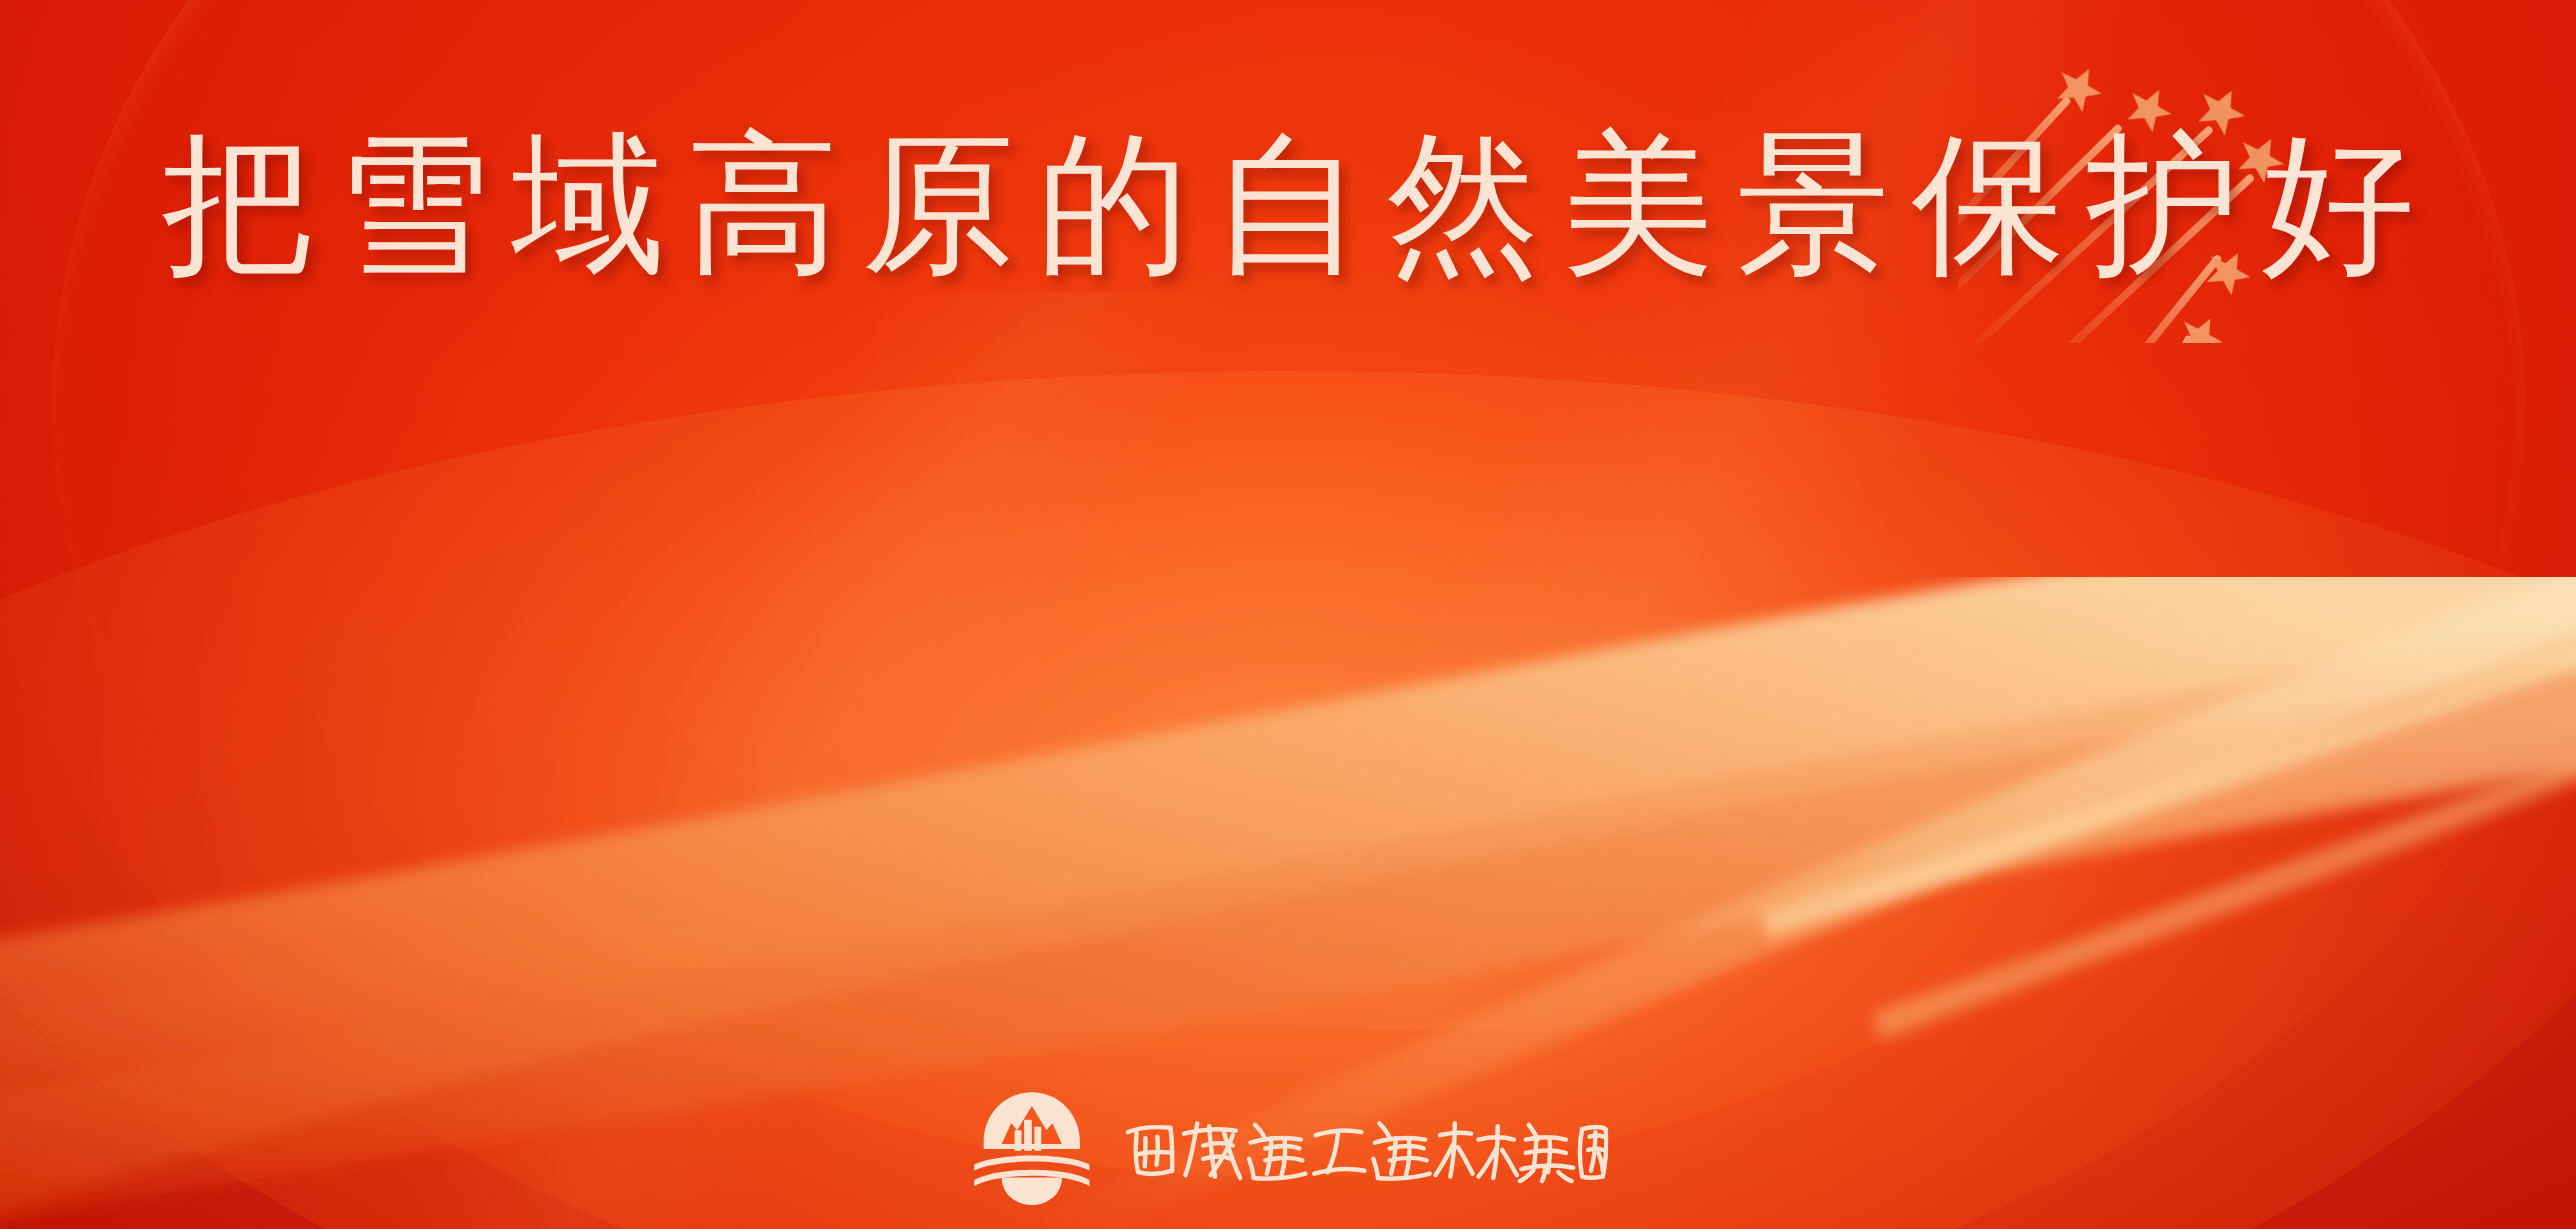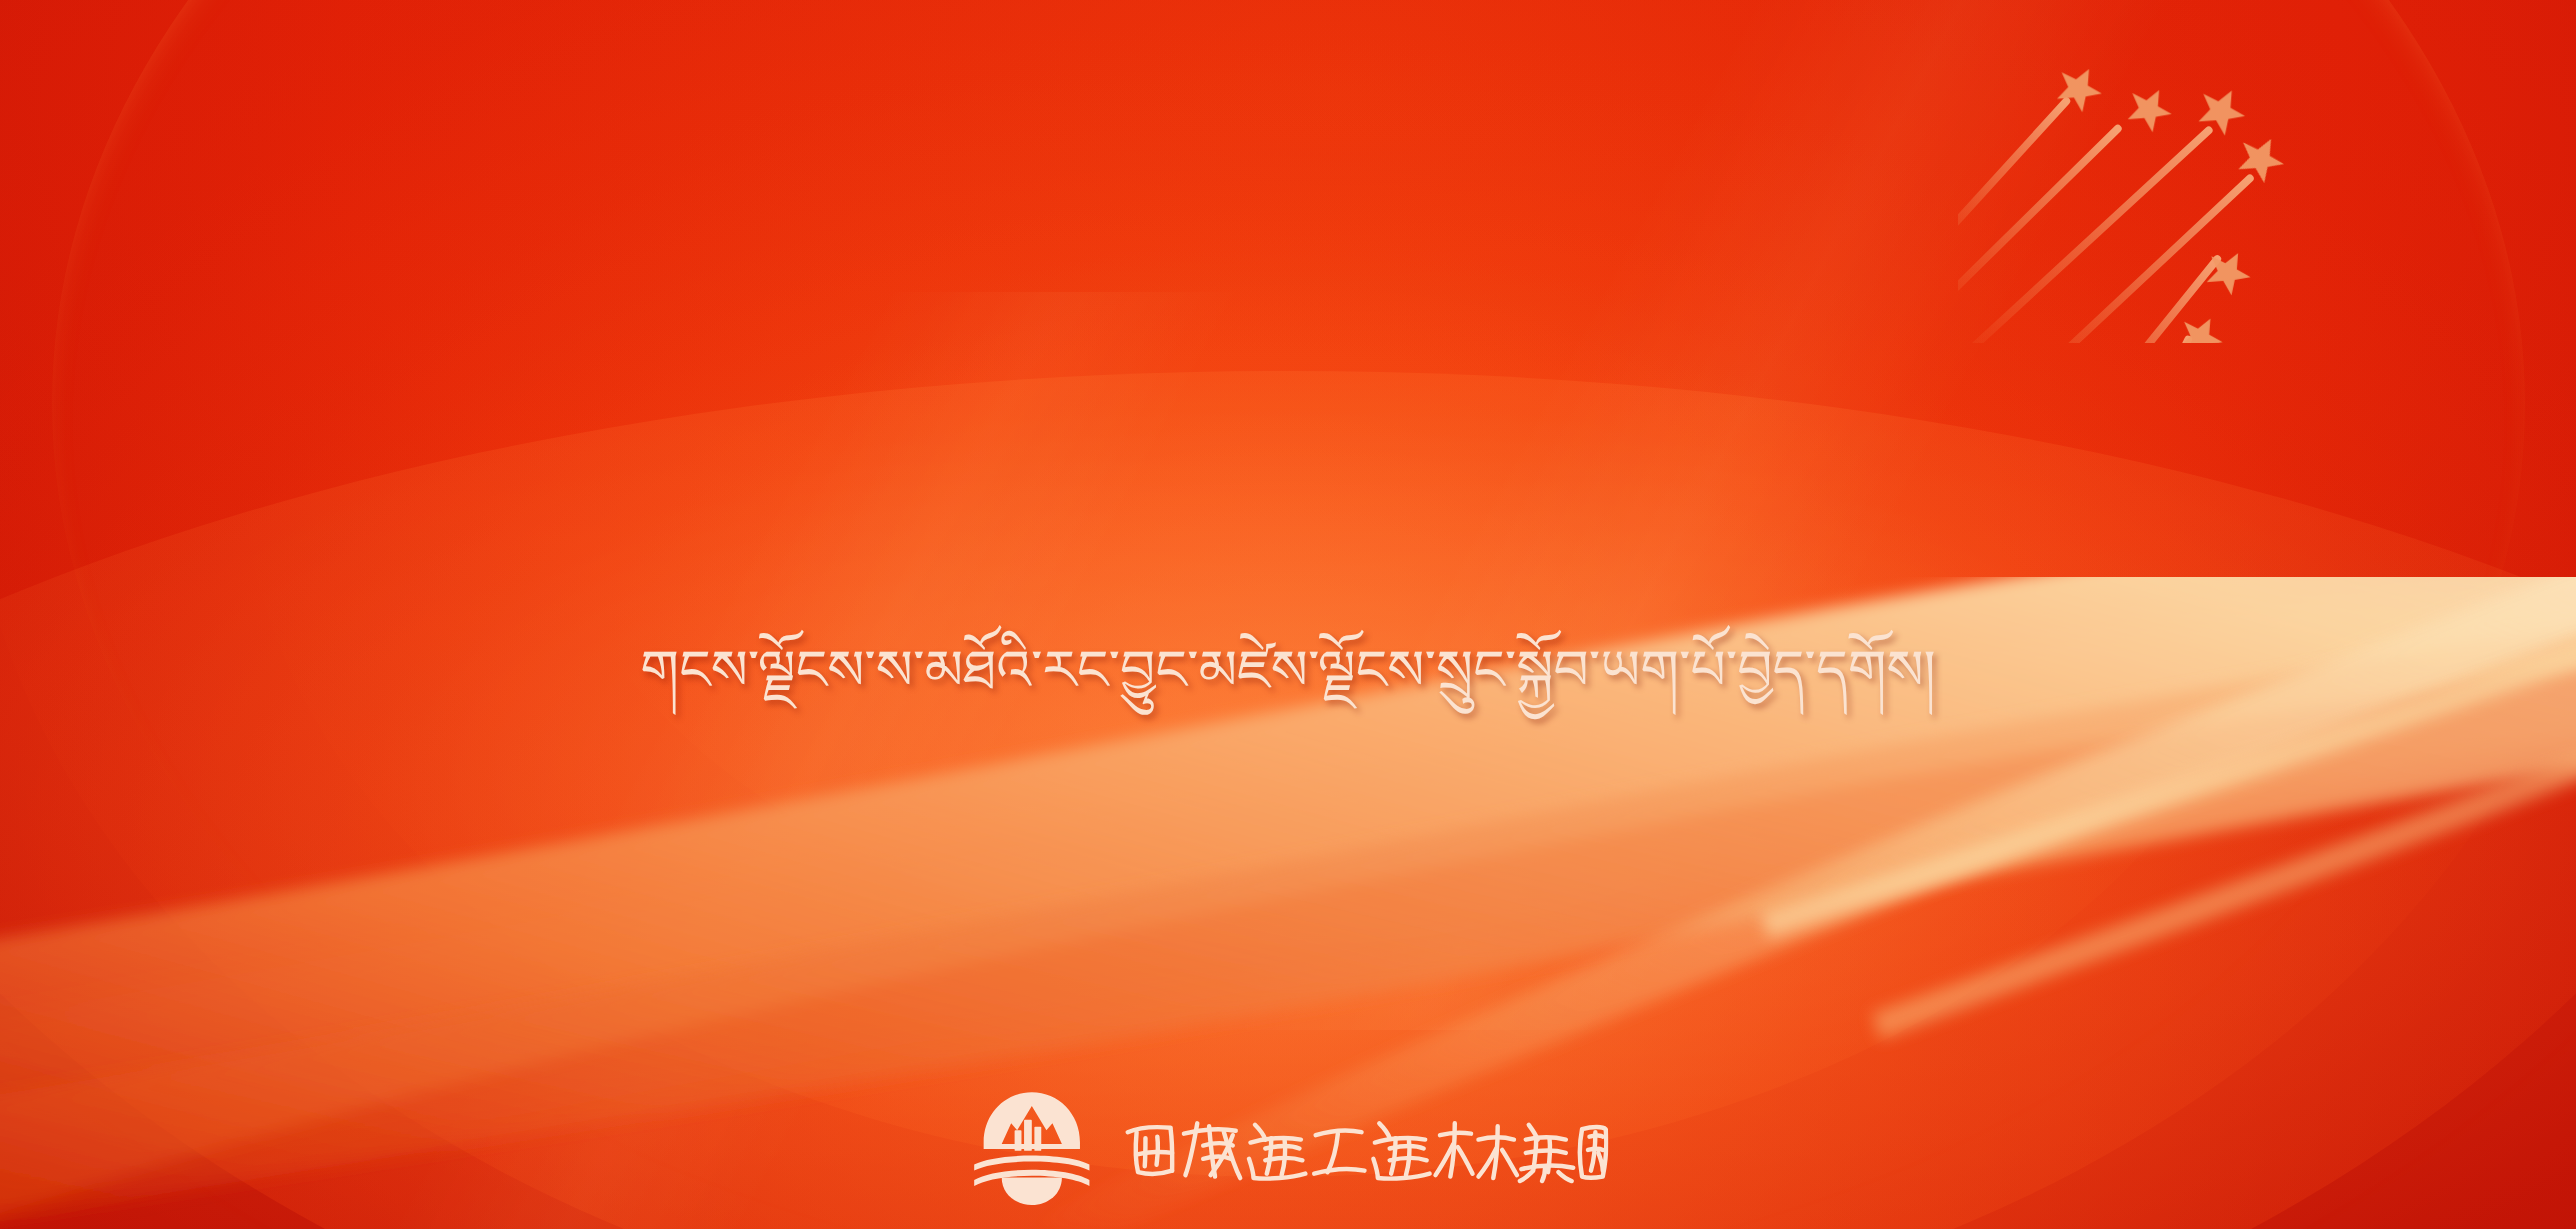--- a/index.html
+++ b/index.html
@@ -254,22 +254,22 @@
 
       <path d="M1180,760 C1700,508 2340,232 3060,-34 L3060,46 C2380,300 1760,560 1300,760 Z" fill="url(#rib4)" filter="url(#blurS)" opacity=".95"></path>
 
       <g filter="url(#blurS)" opacity=".7">
         <path d="M2050,392 C2380,290 2720,176 3040,64 L3040,92 C2720,204 2380,318 2060,420 Z" fill="#FCD8A0"></path>
         <path d="M2180,508 C2480,400 2790,288 3040,192 L3040,224 C2790,320 2480,432 2190,538 Z" fill="#F9B474" opacity=".8"></path>
       </g>
     </svg>
   </div>
 
-
-  <div class="title-bo">གངས་ལྗོངས་ས་མཐོའི་རང་བྱུང་མཛེས་ལྗོངས་སྲུང་སྐྱོབ་ཡག་པོ་བྱེད་དགོས།</div>
+  <div class="title-cn">把雪域高原的自然美景保护好</div>
+
 
   <div class="logo">
 
     <div class="logo-mark">
       <svg viewBox="0 0 150 150" xmlns="http://www.w3.org/2000/svg">
         <g fill="#FBE3D2">
 
           <path d="M75,12
                    C44,12 19,37 19,70
                    L19,78

